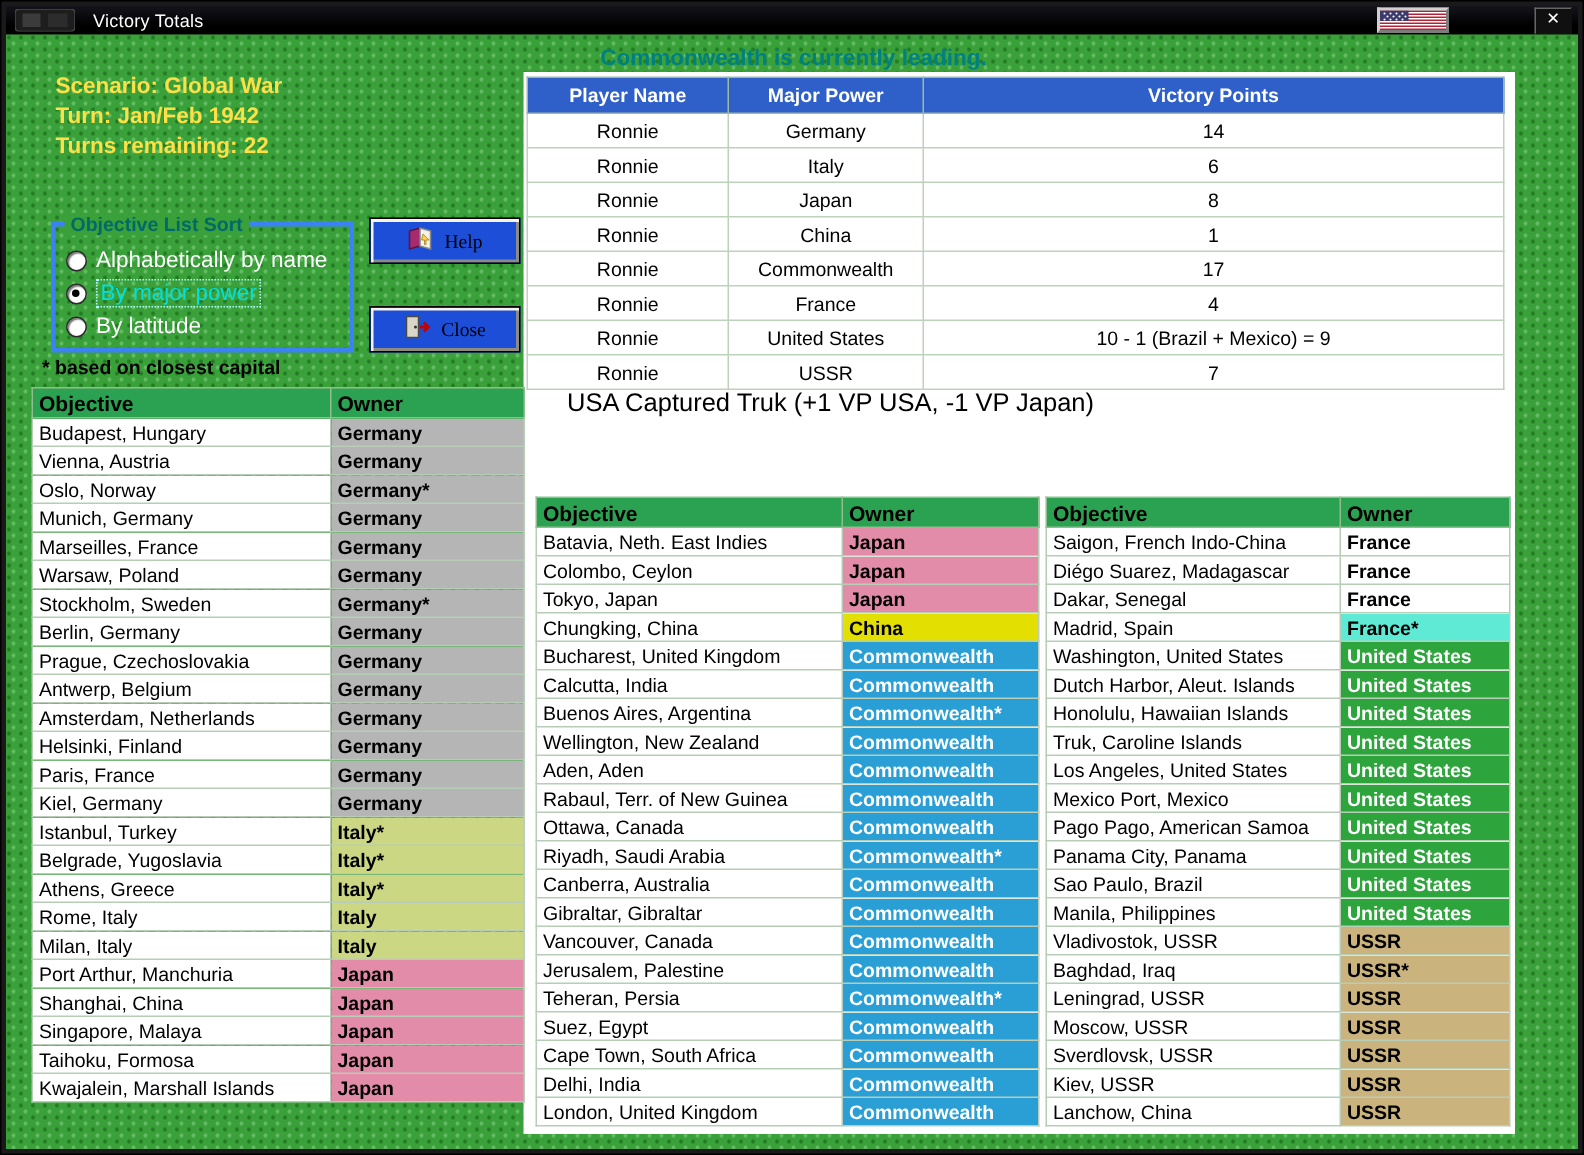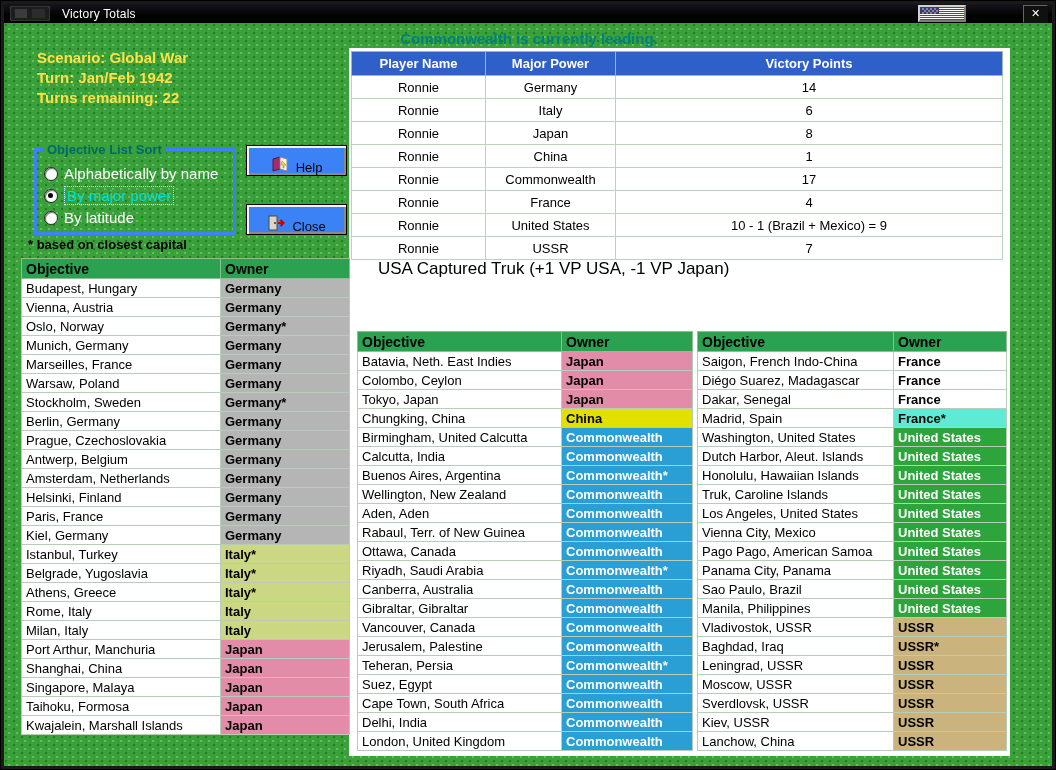--- a/index.html
+++ b/index.html
@@ -56,25 +56,25 @@
     width:12px;height:12px;border-radius:50%;background:#fff;
     border:1px solid #2a2a2a;box-shadow:inset 1px 1px 1px rgba(0,0,0,.55);
     position:relative;flex:none;
   }
   .radio.checked::after{
     content:"";position:absolute;left:3px;top:3px;width:5px;height:5px;border-radius:50%;background:#000;
   }
   .radio-label{font-size:15px;color:#fff;}
   .radio-label.selected{color:#00e0e0;border:1px dotted #aaffff;padding:0 2px;}
   .win-btn{
-    position:absolute;width:99px;height:29px;background:#3b82f6;
+    position:absolute;width:99px;height:29px;background:#1d4ed8;
     border:1px solid #000;
     box-shadow:inset 2px 2px 0 #f6f3ec, inset -2px -2px 0 #8d8a82;
-    display:flex;align-items:flex-end;justify-content:center;gap:7px;
-    font-size:13px;color:#000;cursor:pointer;
+    display:flex;align-items:center;justify-content:center;gap:7px;
+    font-size:13px;color:#000;cursor:pointer;font-family:Liberation Serif, serif;
   }
   .btn-help{left:245px;top:144px;}
   .btn-close{left:245px;top:203px;}
   .footnote{position:absolute;left:27px;top:236px;font-weight:bold;font-size:13px;color:#000;}
   
   table{border-collapse:collapse;table-layout:fixed;}
   .vp-table{position:absolute;left:350px;top:50px;width:652px;font-size:13px;}
   .vp-table th{
     background:#2f5fc9;color:#fff;height:21px;font-weight:bold;
     border:1px solid #9cb9a5;font-size:13px;
@@ -389,21 +389,21 @@
         </tr>
         <tr>
           <td class="obj-cell">Tokyo, Japan</td>
           <td class="owner-cell" style="background: rgb(226, 140, 169); color: rgb(0, 0, 0);">Japan</td>
         </tr>
         <tr>
           <td class="obj-cell">Chungking, China</td>
           <td class="owner-cell" style="background: rgb(227, 223, 0); color: rgb(0, 0, 0);">China</td>
         </tr>
         <tr>
-          <td class="obj-cell">Birmingham, United Calcutta</td>
+          <td class="obj-cell">Bucharest, United Kingdom</td>
           <td class="owner-cell" style="background: rgb(42, 159, 214); color: rgb(255, 255, 255);">Commonwealth</td>
         </tr>
         <tr>
           <td class="obj-cell">Calcutta, India</td>
           <td class="owner-cell" style="background: rgb(42, 159, 214); color: rgb(255, 255, 255);">Commonwealth</td>
         </tr>
         <tr>
           <td class="obj-cell">Buenos Aires, Argentina</td>
           <td class="owner-cell" style="background: rgb(42, 159, 214); color: rgb(255, 255, 255);">Commonwealth*</td>
         </tr>
@@ -508,21 +508,21 @@
         </tr>
         <tr>
           <td class="obj-cell">Truk, Caroline Islands</td>
           <td class="owner-cell" style="background: rgb(46, 164, 60); color: rgb(255, 255, 255);">United States</td>
         </tr>
         <tr>
           <td class="obj-cell">Los Angeles, United States</td>
           <td class="owner-cell" style="background: rgb(46, 164, 60); color: rgb(255, 255, 255);">United States</td>
         </tr>
         <tr>
-          <td class="obj-cell">Vienna City, Mexico</td>
+          <td class="obj-cell">Mexico Port, Mexico</td>
           <td class="owner-cell" style="background: rgb(46, 164, 60); color: rgb(255, 255, 255);">United States</td>
         </tr>
         <tr>
           <td class="obj-cell">Pago Pago, American Samoa</td>
           <td class="owner-cell" style="background: rgb(46, 164, 60); color: rgb(255, 255, 255);">United States</td>
         </tr>
         <tr>
           <td class="obj-cell">Panama City, Panama</td>
           <td class="owner-cell" style="background: rgb(46, 164, 60); color: rgb(255, 255, 255);">United States</td>
         </tr>

